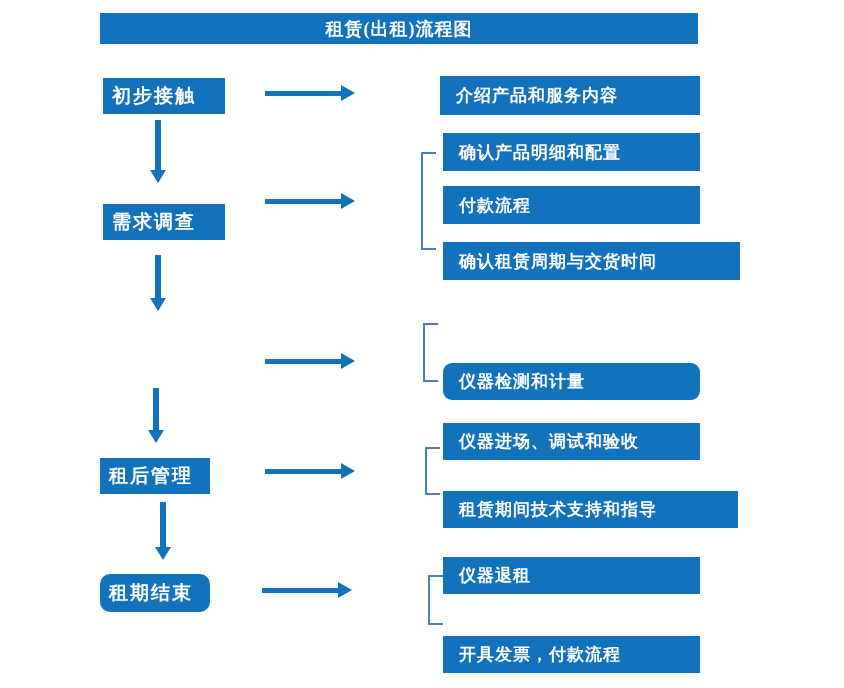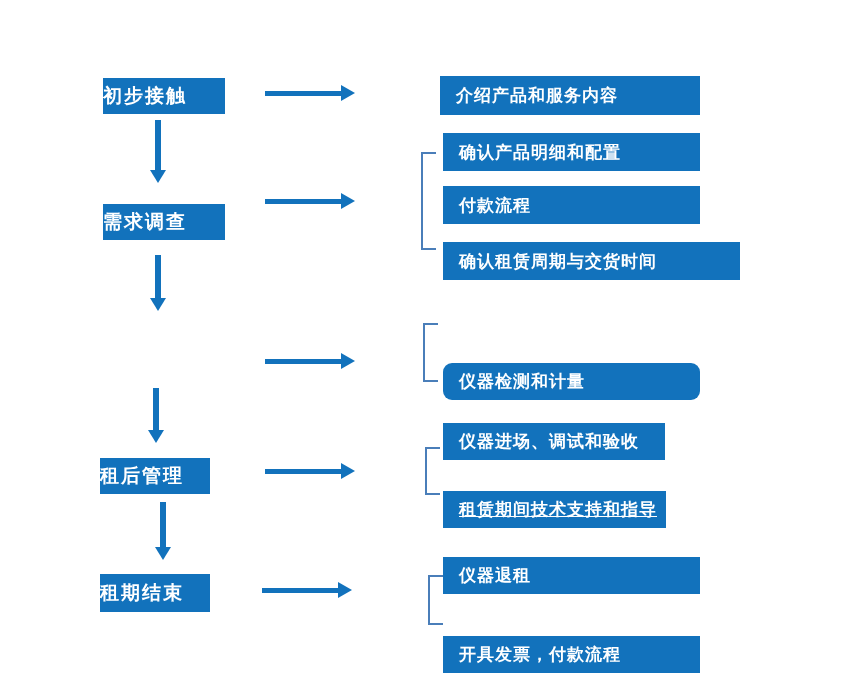--- a/index.html
+++ b/index.html
@@ -20,20 +20,21 @@
     box-sizing:border-box;
   }
   .title-bar{
     left:100px;top:13px;width:598px;height:31px;
     justify-content:center;
     font-size:18px;
     letter-spacing:1px;
   }
   .step{
     font-size:19px;
+    padding-left:9px;
     letter-spacing:2px;
   }
   .detail{
     font-size:17px;
     padding-left:16px;
     letter-spacing:1px;
   }
   
   .h-arrow{
     position:absolute;
@@ -72,25 +73,26 @@
     border-top:2px solid #4A7EB9;
     border-bottom:2px solid #4A7EB9;
     box-sizing:border-box;
   }
 </style>
 </head>
 <body>
 
 <div class="canvas">
 
+  <div class="box title-bar">租赁(出租)流程图</div>
 
   <div class="box step" style="left:103px;top:78px;width:122px;height:36px;">初步接触</div>
   <div class="box step" style="left:103px;top:187px;width:122px;height:36px;margin-top:17px;">需求调查</div>
   <div class="box step" style="left:100px;top:458px;width:110px;height:36px;">租后管理</div>
-  <div class="box step" style="left:100px;top:574px;width:110px;height:38px;">租期结束</div>
+  <div class="box step" style="left:100px;top:574px;width:110px;height:38px;border-radius:10px;">租期结束</div>
 
   <div class="v-arrow" style="left:155px;top:120px;height:50px;"></div>
   <div class="v-arrow" style="left:155px;top:255px;height:43px;"></div>
   <div class="v-arrow" style="left:153px;top:388px;height:42px;"></div>
   <div class="v-arrow" style="left:160px;top:502px;height:45px;"></div>
 
   <div class="h-arrow" style="left:265px;top:91px;width:76px;"></div>
   <div class="h-arrow" style="left:265px;top:199px;width:76px;"></div>
   <div class="h-arrow" style="left:265px;top:359px;width:76px;"></div>
   <div class="h-arrow" style="left:265px;top:469px;width:76px;"></div>
@@ -102,19 +104,19 @@
   <div class="bracket" style="left:428px;top:575px;height:50px;"></div>
 
   <div class="box detail" style="left:440px;top:76px;width:260px;height:39px;">介绍产品和服务内容</div>
 
   <div class="box detail" style="left:443px;top:133px;width:257px;height:38px;">确认产品明细和配置</div>
   <div class="box detail" style="left:443px;top:186px;width:257px;height:38px;">付款流程</div>
   <div class="box detail" style="left:443px;top:242px;width:297px;height:38px;">确认租赁周期与交货时间</div>
 
   <div class="box detail" style="left:443px;top:363px;width:257px;height:37px;border-radius:9px;">仪器检测和计量</div>
 
-  <div class="box detail" style="left:443px;top:423px;width:222px;height:37px;">仪器进场、调试和验收</div>
-  <div class="box detail" style="left:443px;top:491px;width:223px;height:37px;text-decoration:underline;">租赁期间技术支持和指导</div>
+  <div class="box detail" style="left:443px;top:423px;width:257px;height:37px;">仪器进场、调试和验收</div>
+  <div class="box detail" style="left:443px;top:491px;width:295px;height:37px;">租赁期间技术支持和指导</div>
 
   <div class="box detail" style="left:443px;top:557px;width:257px;height:37px;">仪器退租</div>
   <div class="box detail" style="left:443px;top:636px;width:257px;height:37px;">开具发票，付款流程</div>
 
 </div>
 
 </body></html>

